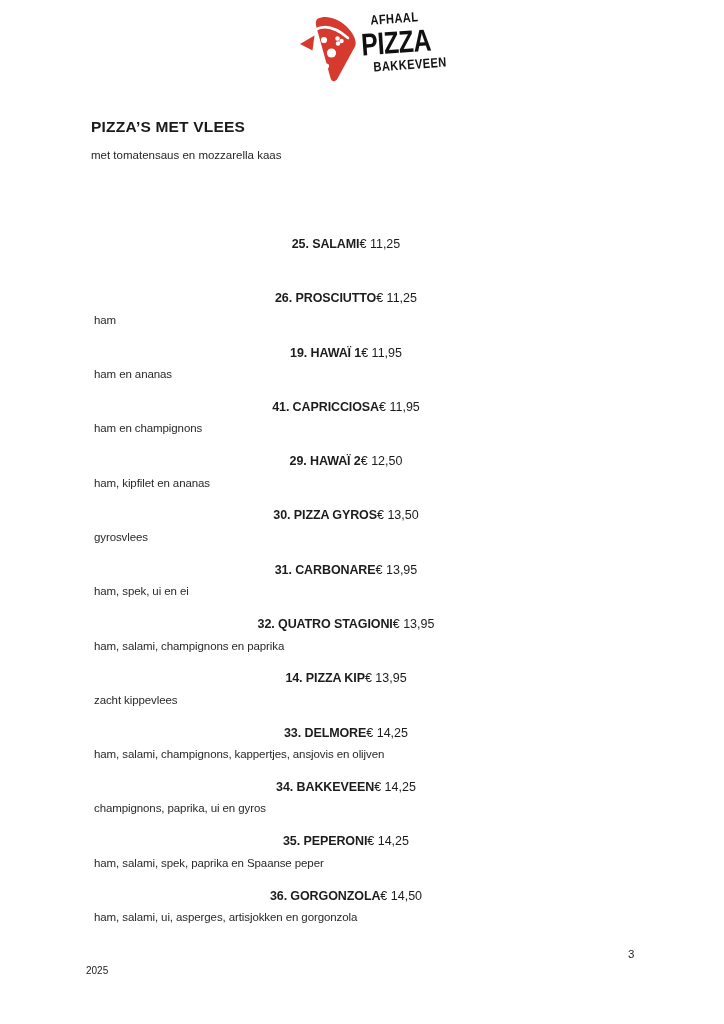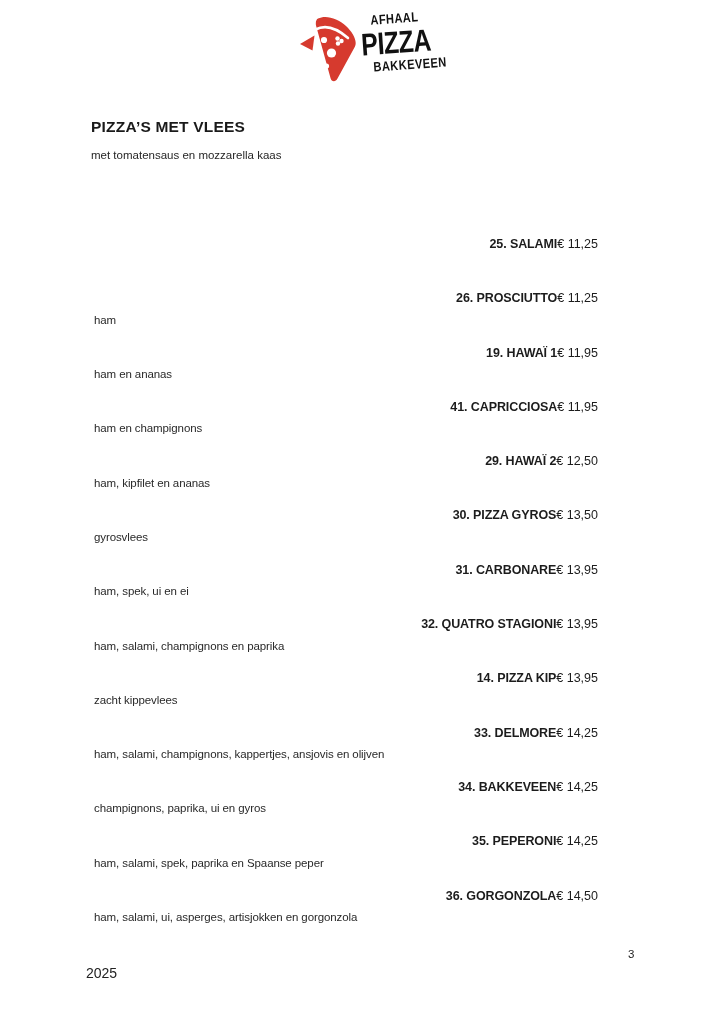--- a/index.html
+++ b/index.html
@@ -23,28 +23,28 @@
   
   .heading {
     position:absolute; left:91px; top:118px;
     font-size:15.5px; font-weight:700; letter-spacing:0.2px; color:#1a1a1a;
   }
   .subtitle { position:absolute; left:91px; top:149px; font-size:11.5px; color:#262626; }
 
   
   .menu { position:absolute; left:94px; top:204px; width:504px; }
   .item { height:54.3px; }
-  .item-row { display:flex; justify-content:flex-end; align-items:baseline; line-height:17px; }
+  .item-row { display:flex; justify-content:center; align-items:baseline; line-height:17px; }
   .item-title  { font-weight:700; font-size:12.5px; color:#1c1c1c; letter-spacing:-0.1px; }
   .item-price  { font-weight:400; font-size:12.5px; color:#1c1c1c; white-space:nowrap;margin-top:32px; }
   .item-desc   { margin-top:4.5px; font-size:11.5px; line-height:16px; color:#292929; letter-spacing:-0.1px; }
 
   
   .page-num { position:absolute; left:628px; top:948px; font-size:11.5px; color:#222222; }
-  .year     { position:absolute; left:86px;  top:965px; font-size:14px; color:#222222; }
+  .year     { position:absolute; left:86px;  top:965px; font-size:10px; color:#222222; }
 </style>
 </head>
 <body>
 
 <div class="page">
 
   <div class="logo">
     <svg class="logo-slice" width="62" height="68" viewBox="0 0 62 68" aria-hidden="true">
 
       <path d="M3,28 L17.5,19.5 L15.5,34.5 Z" fill="#d63a2e"></path>

